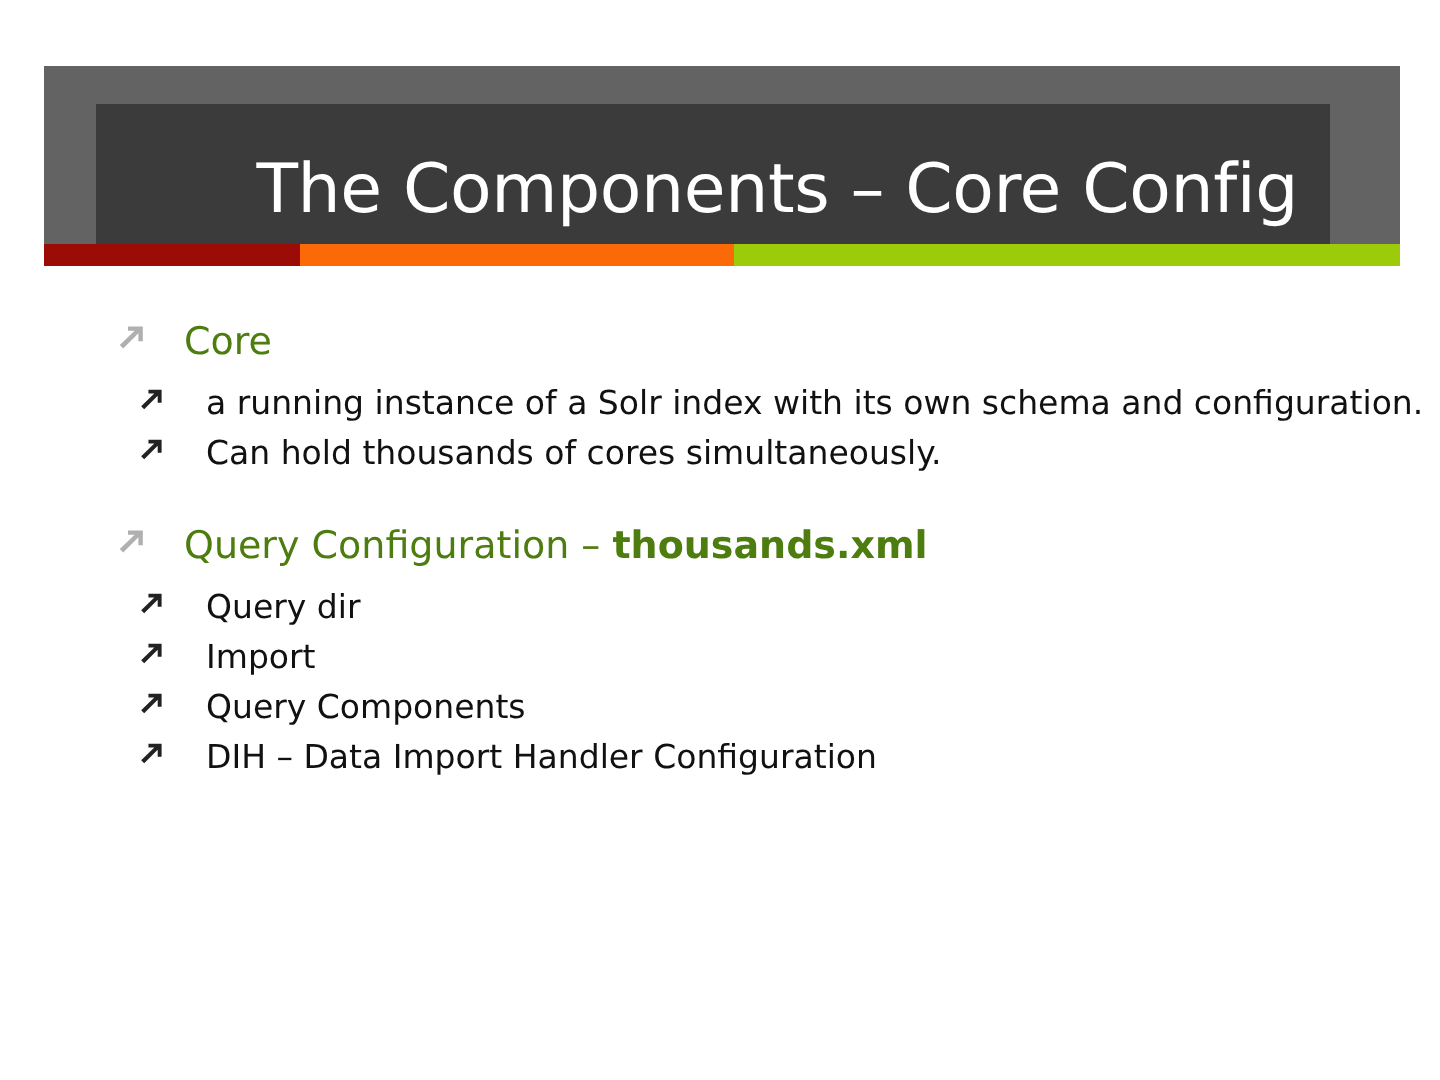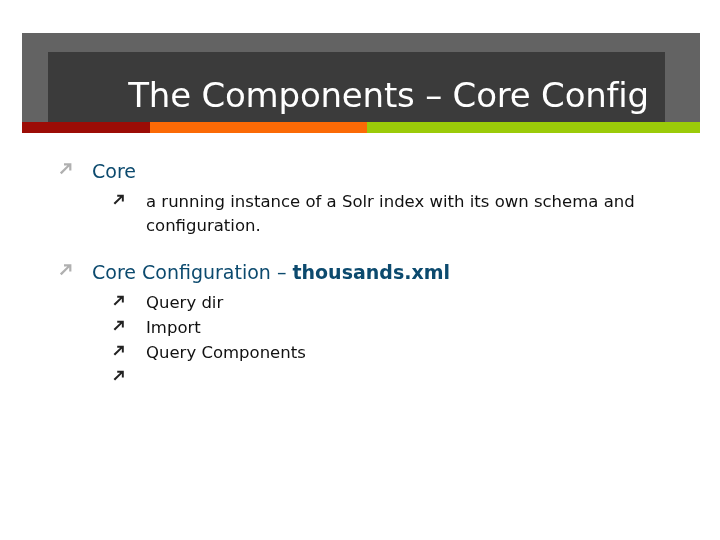--- a/index.html
+++ b/index.html
@@ -75,21 +75,21 @@
     list-style: none;
     margin: 0;
     padding: 0;
   }
 
   li.lvl1 {
     position: relative;
     padding-left: 92px;
     margin-bottom: 2px;
     font-size: 19px;
-    color: #0c4a6e;
+    color: #4d7c0f;
     line-height: 26px;
   }
   li.lvl1 > .row {
     min-height: 26px;
   }
   li.lvl1 > .bullet {
     position: absolute;
     left: 57px;
     top: 2px;
     width: 20px;
@@ -113,21 +113,21 @@
     top: 2px;
     width: 18px;
     height: 18px;
     color: #222222;
     font-size: 15px;
     line-height: 18px;
   }
 
   ul.lvl2 {
     margin-top: 6px;
-    padding-left: 111px;
+    padding-left: 68px;
   }
 
   .group-gap { height: 20px; }
 
   .arrow-svg { display: block; }
 
   strong.bold { font-weight: 700; }
 
   .text { display: inline; }
 </style>
@@ -159,32 +159,40 @@
 
     <ul class="lvl2">
       <li class="lvl2">
         <span class="bullet" style="color: rgb(34, 34, 34);">
           <svg class="arrow-svg" width="16" height="16" viewBox="0 0 18 18" aria-hidden="true">
             <path d="M4.6 14.2 L12.2 6.6 L12.2 10.6 L14.4 10.6 L14.4 3.2 L7.0 3.2 L7.0 5.4 L10.3 5.4 L2.9 12.5 Z" fill="currentColor"></path>
           </svg>
         </span>
         <span class="text">a running instance of a Solr index with its own schema and configuration.</span>
       </li>
+      <li class="lvl2">
+        <span class="bullet" style="color: rgb(34, 34, 34);">
+          <svg class="arrow-svg" width="16" height="16" viewBox="0 0 18 18" aria-hidden="true">
+            <path d="M4.6 14.2 L12.2 6.6 L12.2 10.6 L14.4 10.6 L14.4 3.2 L7.0 3.2 L7.0 5.4 L10.3 5.4 L2.9 12.5 Z" fill="currentColor"></path>
+          </svg>
+        </span>
+        <span class="text">Can hold thousands of cores simultaneously.</span>
+      </li>
     </ul>
 
     <div class="group-gap"></div>
 
     <li class="lvl1">
       <span class="bullet" style="color: rgb(176, 176, 176);">
         <svg class="arrow-svg" width="18" height="18" viewBox="0 0 18 18" aria-hidden="true">
           <path d="M4.6 14.2 L12.2 6.6 L12.2 10.6 L14.4 10.6 L14.4 3.2 L7.0 3.2 L7.0 5.4 L10.3 5.4 L2.9 12.5 Z" fill="currentColor"></path>
         </svg>
       </span>
       <span class="row">
-        <span class="text">Core Configuration – </span><strong class="bold">thousands.xml</strong>
+        <span class="text">Query Configuration – </span><strong class="bold">thousands.xml</strong>
       </span>
     </li>
 
     <ul class="lvl2">
       <li class="lvl2">
         <span class="bullet" style="color: rgb(34, 34, 34);">
           <svg class="arrow-svg" width="16" height="16" viewBox="0 0 18 18" aria-hidden="true">
             <path d="M4.6 14.2 L12.2 6.6 L12.2 10.6 L14.4 10.6 L14.4 3.2 L7.0 3.2 L7.0 5.4 L10.3 5.4 L2.9 12.5 Z" fill="currentColor"></path>
           </svg>
         </span>
@@ -205,17 +213,18 @@
           </svg>
         </span>
         <span class="text">Query Components</span>
       </li>
       <li class="lvl2">
         <span class="bullet" style="color: rgb(34, 34, 34);">
           <svg class="arrow-svg" width="16" height="16" viewBox="0 0 18 18" aria-hidden="true">
             <path d="M4.6 14.2 L12.2 6.6 L12.2 10.6 L14.4 10.6 L14.4 3.2 L7.0 3.2 L7.0 5.4 L10.3 5.4 L2.9 12.5 Z" fill="currentColor"></path>
           </svg>
         </span>
+        <span class="text">DIH – Data Import Handler Configuration</span>
       </li>
     </ul>
 
   </ul>
 </div>
 
 </body></html>

